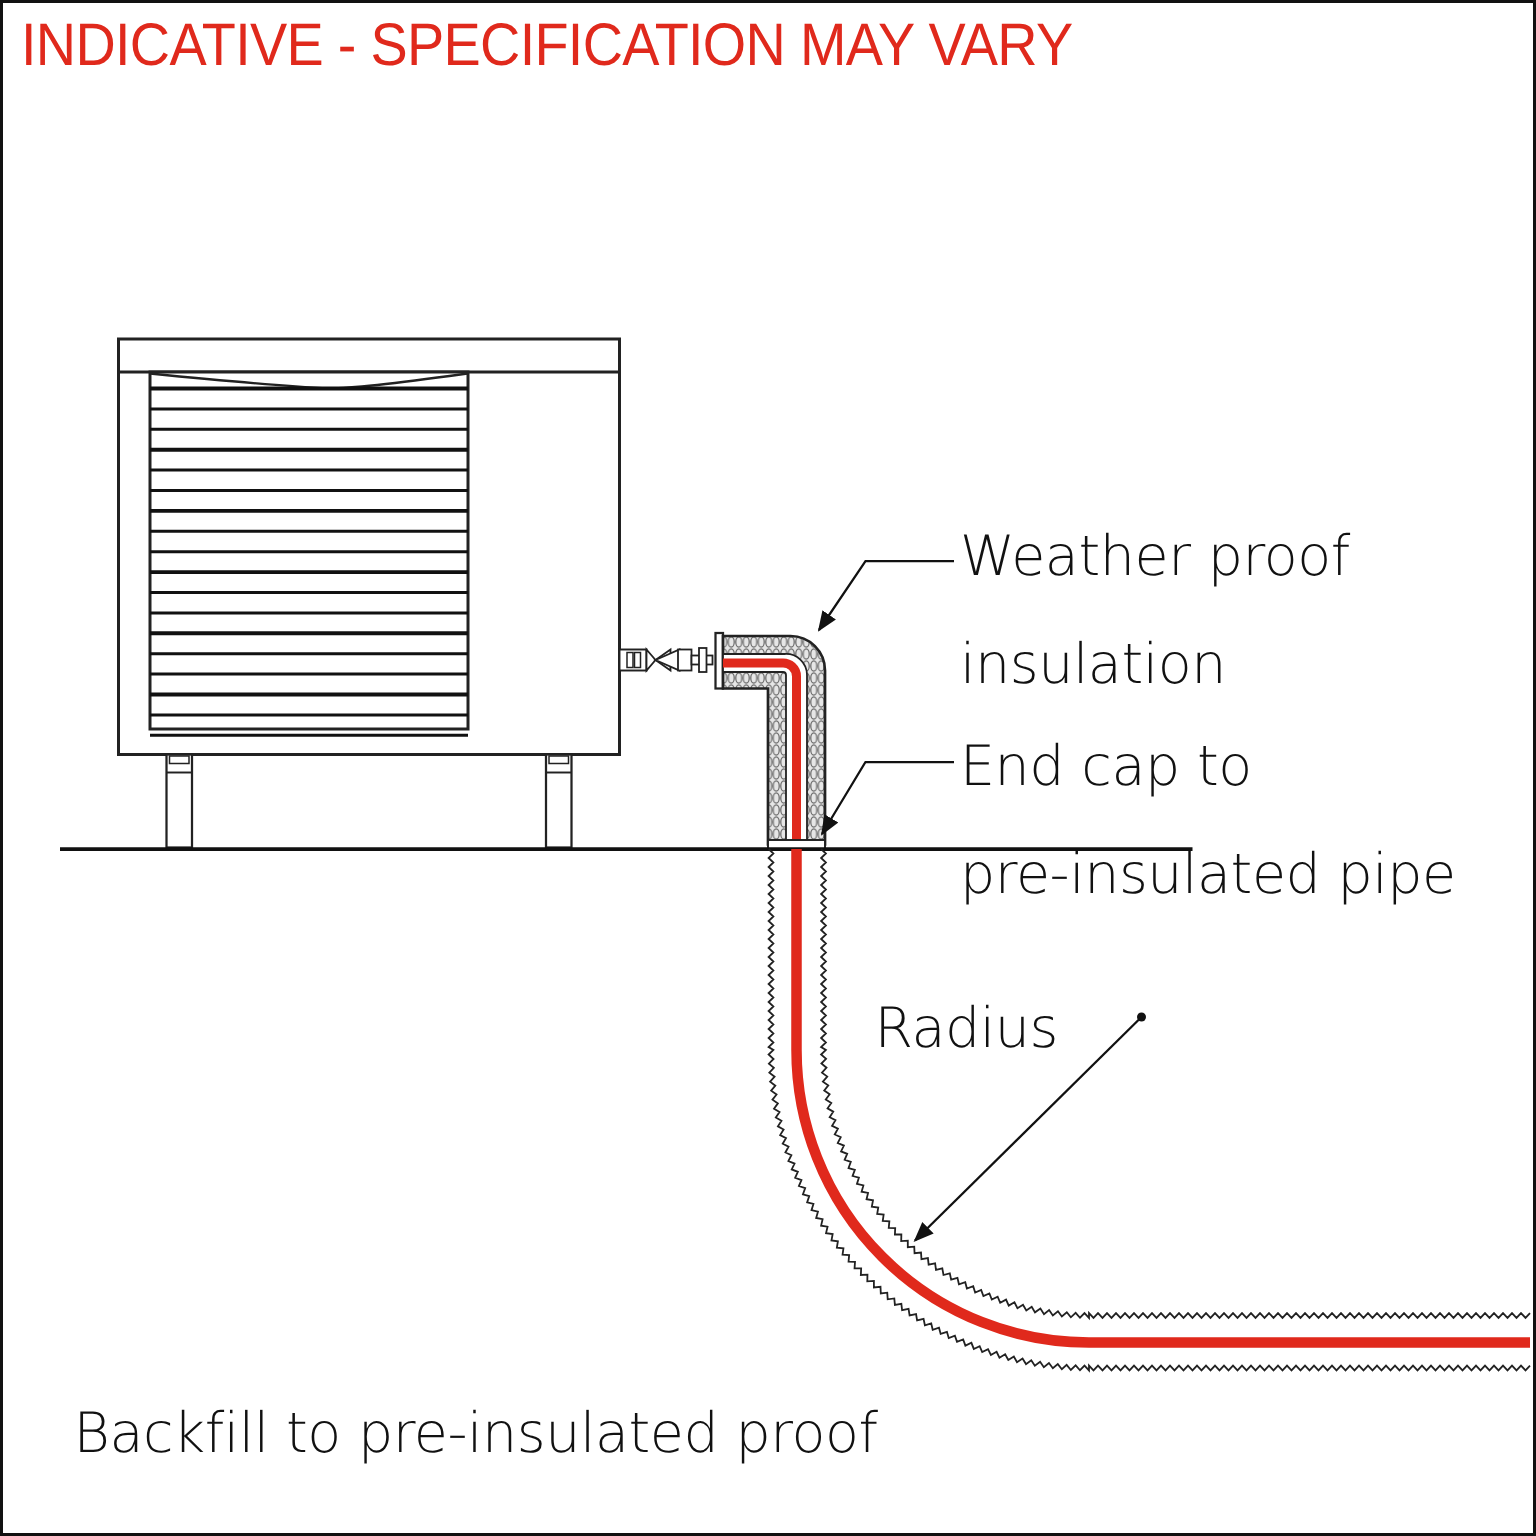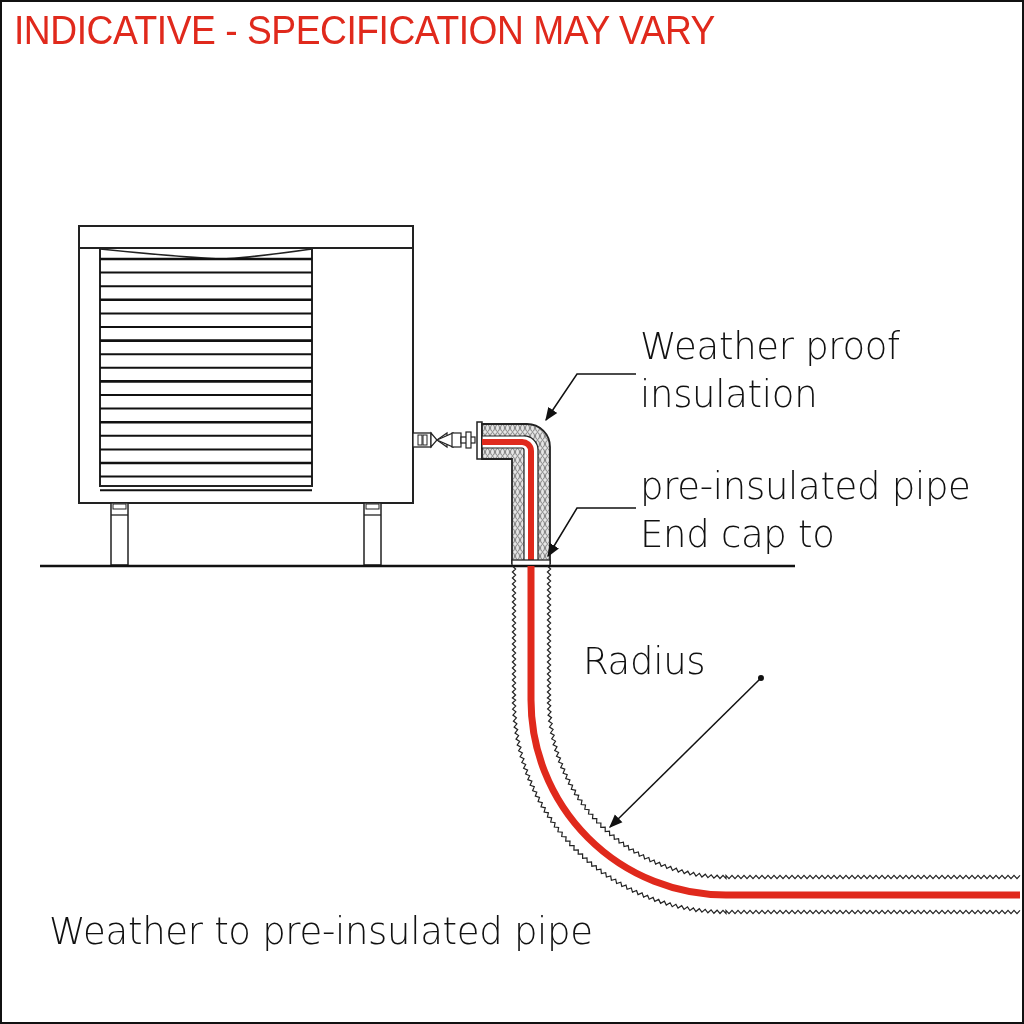--- a/index.html
+++ b/index.html
@@ -12,21 +12,21 @@
     position: absolute; left: 14px; top: 8px;
     font-family: "Liberation Sans", sans-serif; font-size: 40px;
     letter-spacing: -0.5px; transform: scaleX(0.93); transform-origin: left top;
     white-space: nowrap;
   }
   .label {
     position: absolute; font-family: "DejaVu Sans", sans-serif;
     font-size: 37px; line-height: 48px; color: #111; white-space: nowrap;
     font-weight: 300; letter-spacing: -0.3px;
   }
-  .label span { display: block; }
+  .label span { display: block; margin-top: 24px; }
   svg { position: absolute; left: 0; top: 0; }
 </style>
 </head>
 <body>
 
 <div class="frame"></div>
 
 <div class="title" style="color: rgb(224, 41, 28);">INDICATIVE - SPECIFICATION MAY VARY</div>
 
 <svg width="1024" height="1024" viewBox="0 0 1024 1024">
@@ -121,23 +121,23 @@
     <line x1="761" y1="678" x2="610" y2="827" stroke="#111" stroke-width="1.5" marker-end="url(#arrow)"></line>
   </g>
 </svg>
 
 <div class="label" style="left:640px; top:323px;">
   <span>Weather proof</span>
   <span>insulation</span>
 </div>
 
 <div class="label" style="left:640px; top:463px;">
+  <span>End cap to</span>
   <span>pre-insulated pipe</span>
-  <span>End cap to</span>
 </div>
 
 <div class="label" style="left:583px; top:638px;">
   <span>Radius</span>
 </div>
 
 <div class="label" style="left:49px; top:908px;">
-  <span>Weather to pre-insulated pipe</span>
+  <span>Backfill to pre-insulated proof</span>
 </div>
 
 </body></html>

